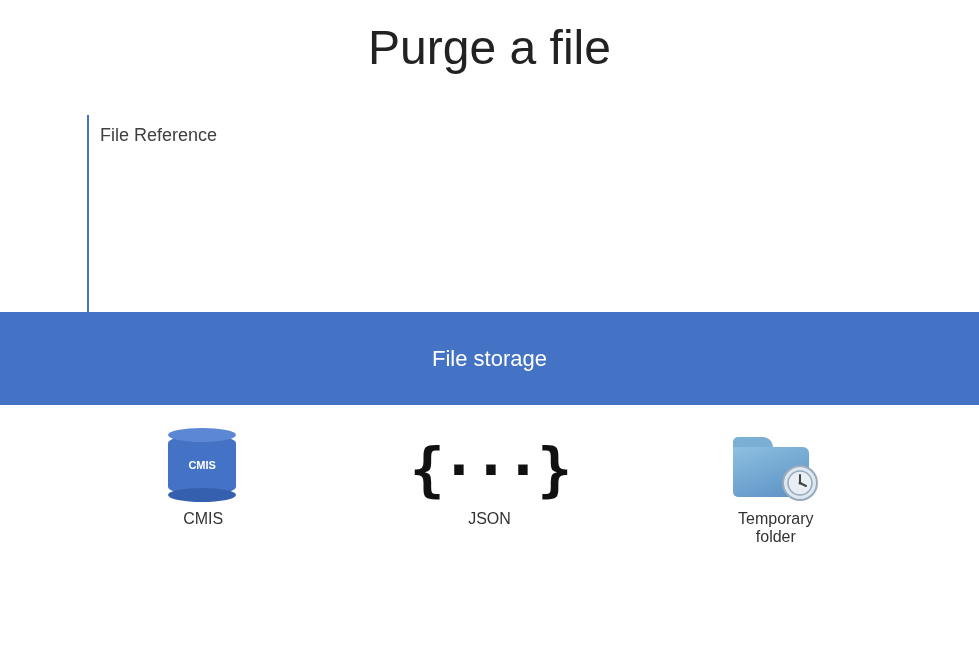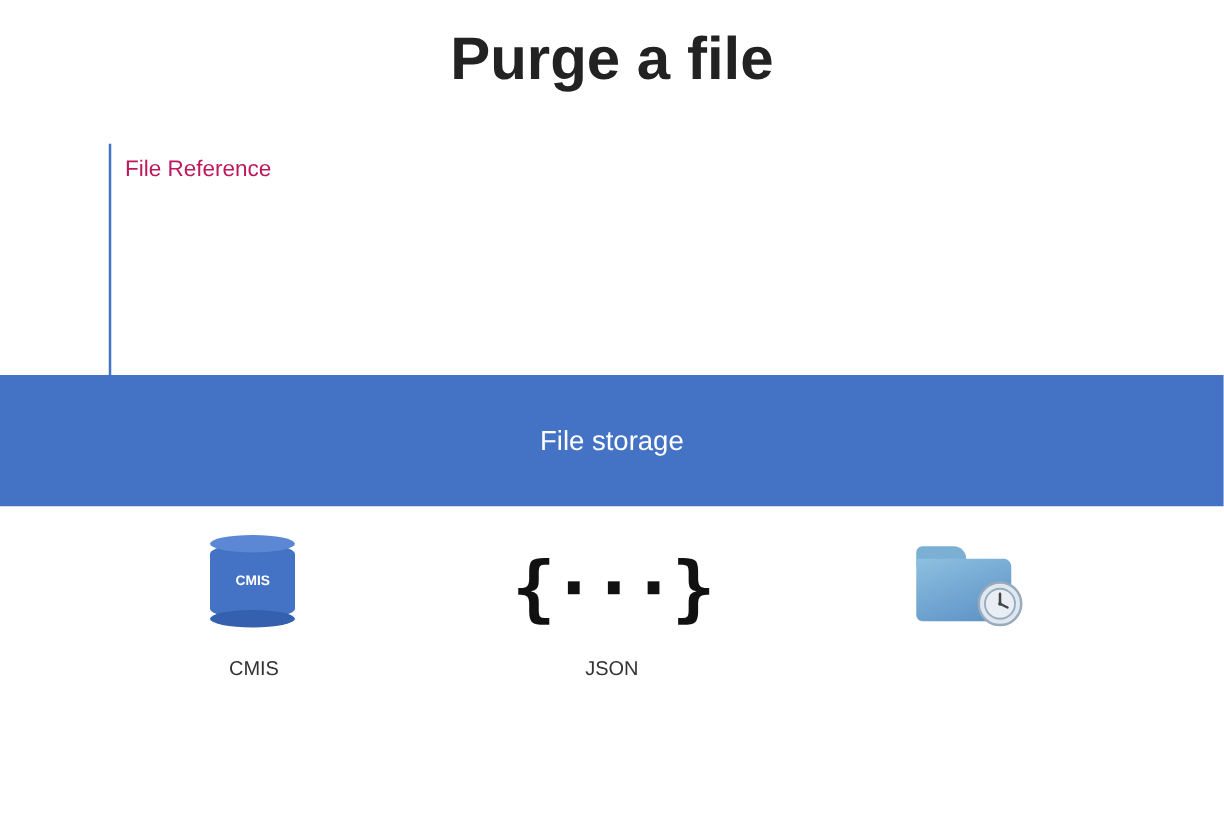--- a/index.html
+++ b/index.html
@@ -7,21 +7,21 @@
       width: 979px;
       height: 653px;
       background: #ffffff;
       font-family: 'Segoe UI', Arial, sans-serif;
       overflow: hidden;
     }
 
     .page-title {
       text-align: center;
       font-size: 48px;
-      font-weight: 700;
+      font-weight: 400;
       color: #222;
       padding-top: 20px;
       padding-bottom: 20px;
     }
 
     .diagram-area {
       position: relative;
       width: 100%;
       height: 310px;
     }
@@ -48,30 +48,30 @@
       border-left: 8px solid transparent;
       border-right: 8px solid transparent;
       border-top: 14px solid #4472C4;
     }
 
     .file-reference-label {
       position: absolute;
       left: 100px;
       top: 30px;
       font-size: 18px;
-      color: #be185d;
+      color: #404040;
     }
 
     
     .file-storage-bar {
       position: absolute;
       bottom: 0;
       left: 0;
       right: 0;
-      height: 105px;
+      height: 93px;
       background: #4472C4;
       display: flex;
       align-items: center;
       justify-content: center;
     }
 
     .file-storage-label {
       color: #ffffff;
       font-size: 22px;
       font-weight: 400;
@@ -84,21 +84,21 @@
       justify-content: space-around;
       align-items: flex-start;
       padding: 30px 60px 0 60px;
       width: 100%;
     }
 
     .icon-item {
       display: flex;
       flex-direction: column;
       align-items: center;
-      gap: 22px;
+      gap: 5px;
       width: 120px;
     }
 
     .icon-label {
       font-size: 16px;
       color: #333;
       text-align: center;
     }
 
     
@@ -204,16 +204,17 @@
       <div style="position:absolute;right:0;bottom:4px;width:36px;height:36px;background:#dde8f0;border-radius:50%;border:2px solid #9ab;display:flex;align-items:center;justify-content:center;">
         <svg width="28" height="28" viewBox="0 0 28 28">
           <circle cx="14" cy="14" r="12" fill="#e8eef4" stroke="#9ab" stroke-width="1.5"></circle>
 
           <line x1="14" y1="14" x2="14" y2="6" stroke="#444" stroke-width="2" stroke-linecap="round"></line>
           <line x1="14" y1="14" x2="20" y2="17" stroke="#444" stroke-width="2" stroke-linecap="round"></line>
           <circle cx="14" cy="14" r="1.5" fill="#444"></circle>
         </svg>
       </div>
     </div>
+    <span class="icon-label">Temporary folder</span>
   </div>
 
 
 </div>
 
 </body></html>

